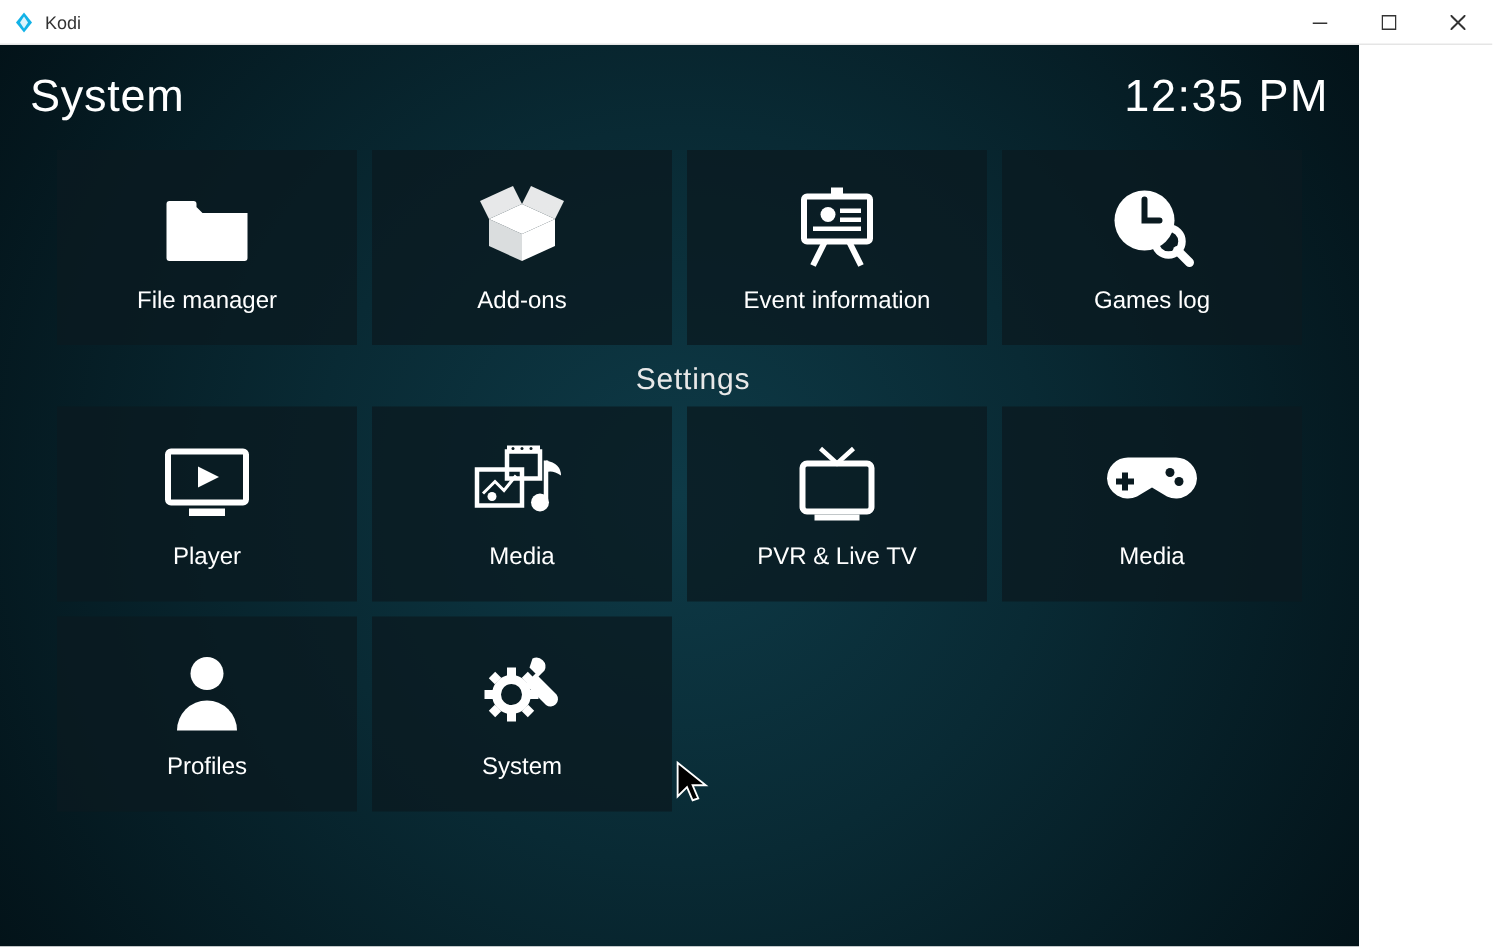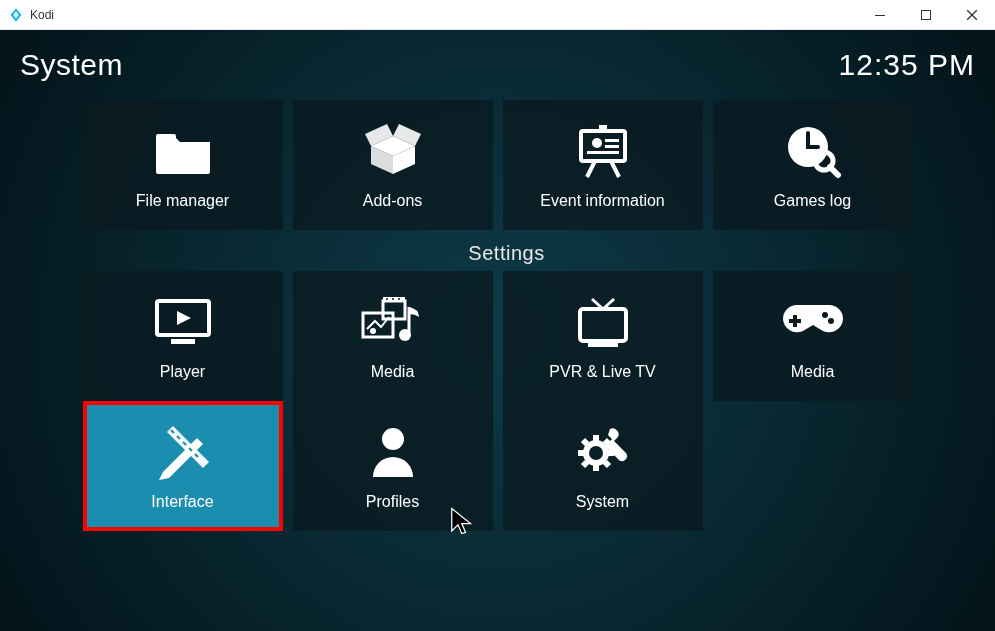--- a/index.html
+++ b/index.html
@@ -7,32 +7,32 @@
   .titlebar {
     height: 30px; width: 100%;
     background: #fff; display: flex; align-items: center;
     padding: 0 8px; border-bottom: 1px solid #e5e5e5;
     color: #333; font-size: 12px; position: relative;
   }
   .titlebar .app-icon { width: 16px; height: 16px; margin-right: 6px; }
   .titlebar .controls { position: absolute; right: 0; top: 0; height: 100%; display: flex; }
   .titlebar .ctrl { width: 46px; height: 30px; display: flex; align-items: center; justify-content: center; font-size: 14px; color: #333; }
   .app {
-    width: 995px; height: 601px;
+    width: 906px; height: 601px;
     background: radial-gradient(circle at 50% 50%, #0e3a47 0%, #092a34 45%, #031319 100%);
     position: relative; color: #fff;
   }
   .header { display: flex; justify-content: space-between; align-items: center; padding: 18px 20px 8px 20px; }
   .page-title { font-size: 30px; font-weight: 300; letter-spacing: 0.5px; }
   .clock { font-size: 30px; font-weight: 400; letter-spacing: 1px; }
   .grid {
     display: grid;
     grid-template-columns: repeat(4, 200px);
     grid-auto-rows: 130px;
-    gap: 0 10px;
+    gap: 10px 10px;
     justify-content: center;
     padding: 10px 85px 0 85px;
   }
   .tile {
     background: rgba(10, 25, 32, 0.78);
     display: flex; flex-direction: column; align-items: center; justify-content: center;
     text-align: center; color: #fff; font-size: 16px; font-weight: 300;
     position: relative;
   }
   .tile .icon { height: 62px; display: flex; align-items: center; justify-content: center; margin-bottom: 10px; }
@@ -183,30 +183,20 @@
         <svg width="64" height="42" viewBox="0 0 64 42">
             <path d="M16 4 h32 a14 14 0 0 1 14 14 a14 14 0 0 1 -20 12 L32 24 L22 30 A14 14 0 0 1 2 18 A14 14 0 0 1 16 4 Z"></path>
             <rect x="12" y="14" width="4" height="12" fill="#0a1a20"></rect>
             <rect x="8" y="18" width="12" height="4" fill="#0a1a20"></rect>
             <circle cx="44" cy="14" r="3" fill="#0a1a20"></circle>
             <circle cx="50" cy="20" r="3" fill="#0a1a20"></circle>
           </svg>
       </div>
       <div>Media</div>
     </div>
-    <div class="tile highlight">
-      <div class="icon">
-        <svg width="60" height="60" viewBox="0 0 60 60">
-            <path d="M10 50 L44 16 L50 22 L16 56 L6 58 Z"></path>
-            <path d="M14 10 L50 46 L56 40 L20 4 Z" opacity="0.95"></path>
-            <path d="M18 8 l3 3 M24 14 l3 3 M30 20 l3 3 M36 26 l3 3 M42 32 l3 3" stroke="#1b8eb0" stroke-width="2"></path>
-          </svg>
-      </div>
-      <div>Interface</div>
-    </div>
     <div class="tile">
       <div class="icon">
         <svg width="48" height="54" viewBox="0 0 48 54">
             <circle cx="24" cy="14" r="11"></circle>
             <path d="M4 52 a20 20 0 0 1 40 0 Z"></path>
           </svg>
       </div>
       <div>Profiles</div>
     </div>
     <div class="tile">

